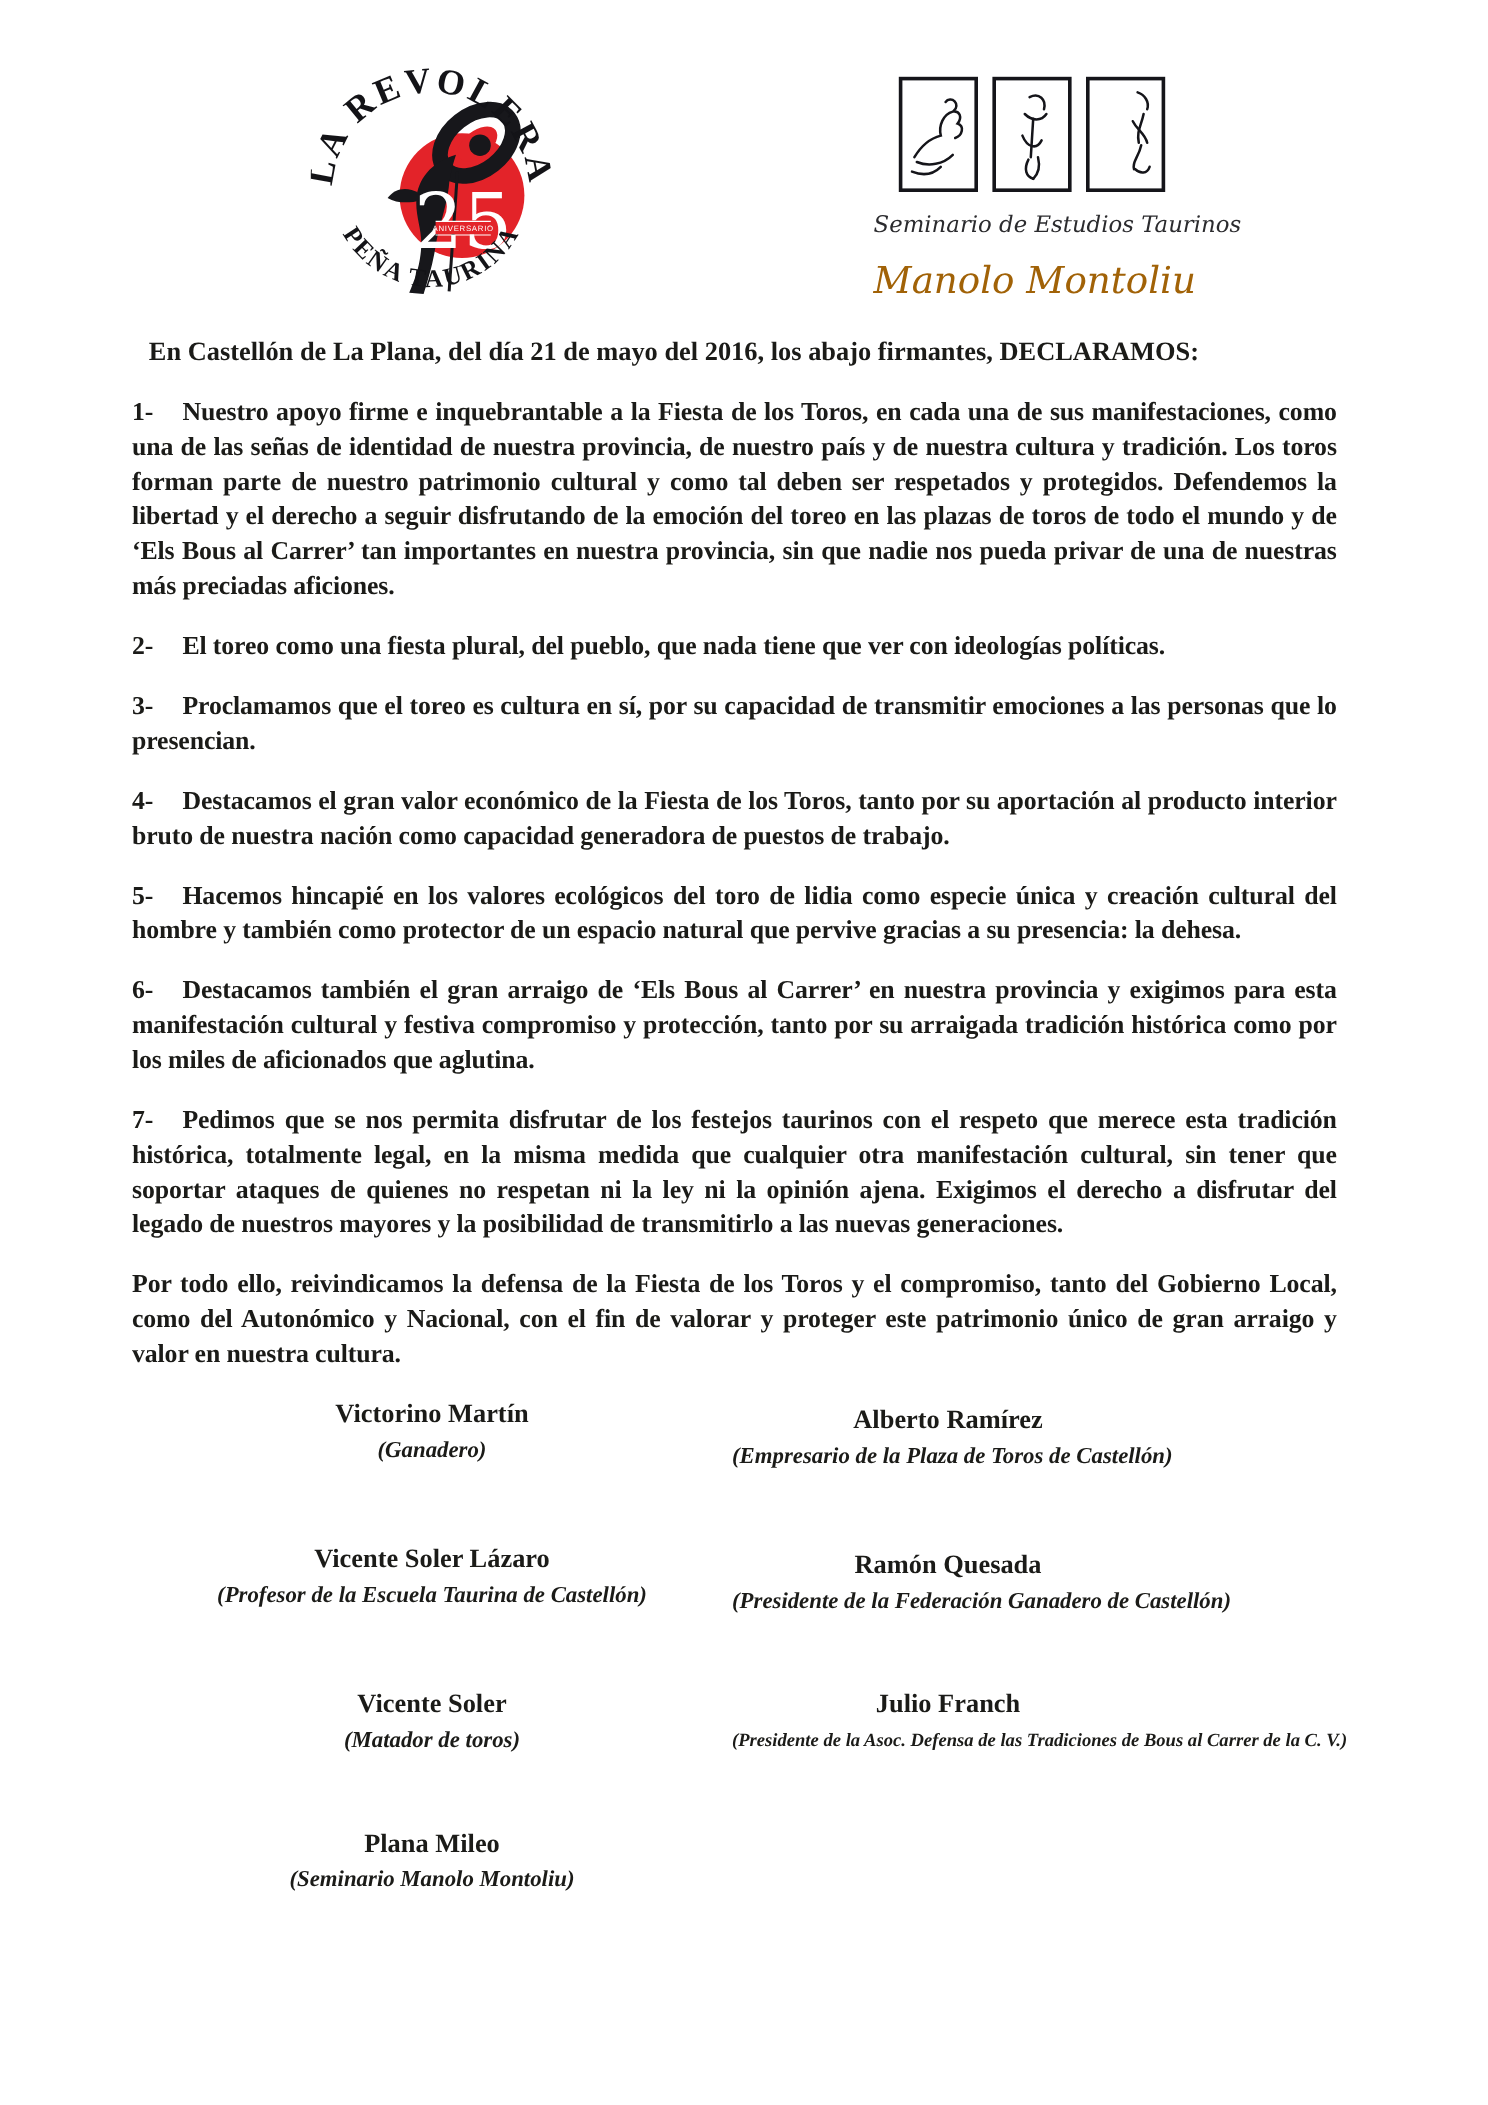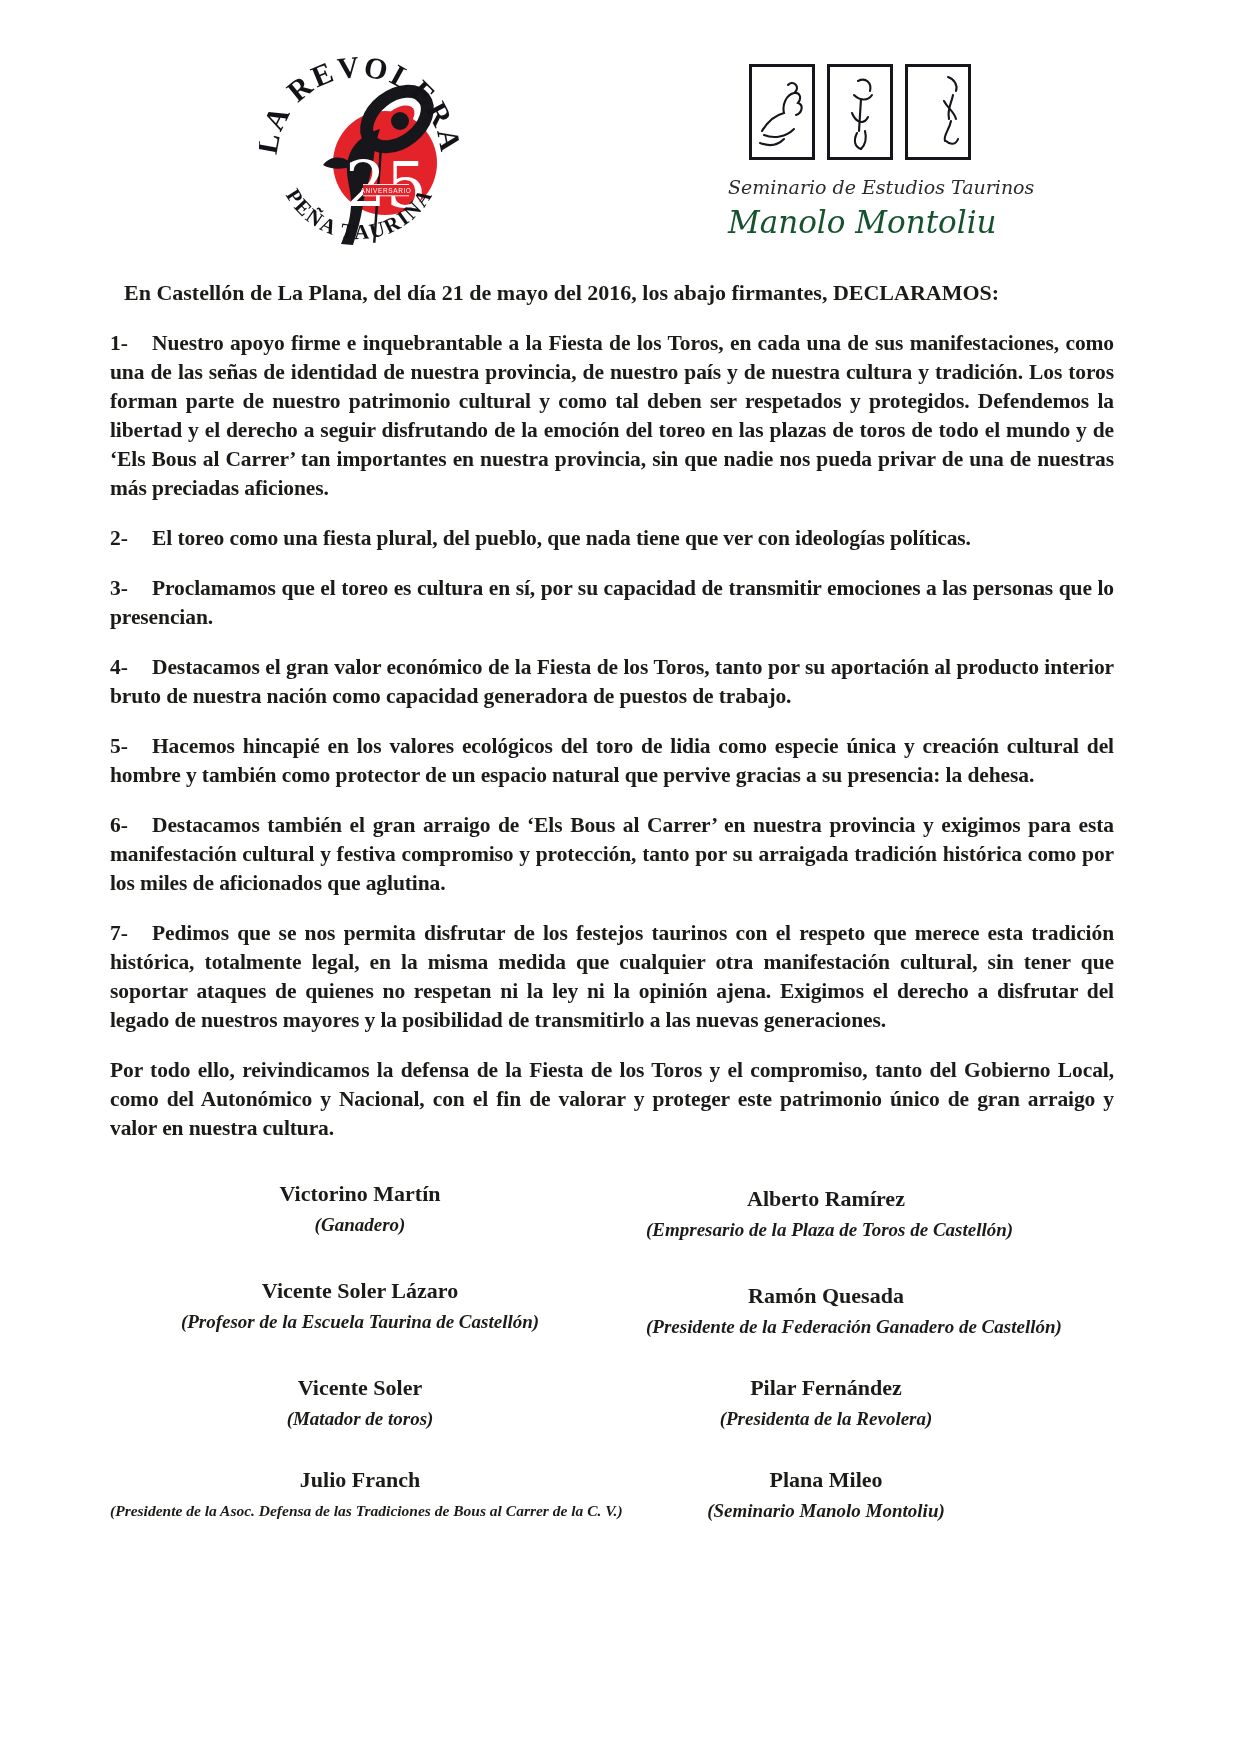--- a/index.html
+++ b/index.html
@@ -9,31 +9,31 @@
   }
   
   .rev-logo{position:absolute;left:259px;top:55px;}
   .sem-logo{position:absolute;left:728px;top:64px;width:264px;text-align:center;}
   .frames{display:flex;justify-content:center;gap:12px;}
   .frame{width:66px;height:96px;border:3px solid #15151a;box-sizing:border-box;
          display:flex;align-items:center;justify-content:center;background:#fff;}
   .frame svg{display:block;}
   .sem-line1{margin-top:16px;font-family:"DejaVu Serif",serif;font-style:italic;
              font-size:19px;color:#2b2b2e;white-space:nowrap;}
-  .sem-line2{margin-top:6px;font-family:"DejaVu Serif",serif;font-style:italic;
-             font-size:31px;color:#14532d;white-space:nowrap;}
+  .sem-line2{margin-top:18px;font-family:"DejaVu Serif",serif;font-style:italic;
+             font-size:31px;color:#a16207;white-space:nowrap;}
   
   .doc{position:absolute;left:110px;top:278px;width:1020px;}
   .heading{font-size:22px;font-weight:bold;line-height:29px;margin:0 0 22px 14px;}
   .item,.closing{font-size:21.5px;font-weight:bold;line-height:29px;text-align:justify;
         letter-spacing:-0.1px;margin:0 16px 21px 0;}
   .closing{margin-bottom:0;}
   .num{display:inline-block;width:42px;}
   
-  .signatures{display:grid;grid-template-columns:500px 360px;row-gap:60px;margin-top:38px;gap:36px;}
+  .signatures{display:grid;grid-template-columns:500px 360px;row-gap:60px;margin-top:22px;}
   .sig{text-align:center;}
   .sig .name{font-size:22px;font-weight:bold;line-height:26px;}
   .sig .role{font-size:19px;font-weight:bold;line-height:24px;margin-top:6px;white-space:nowrap;font-style:italic;}
   .sig .role.small{font-size:15.5px;}
   .sig.drop{padding-top:5px;}
 </style>
 </head>
 <body>
 
 <div class="page">
@@ -138,24 +138,20 @@
       </div>
       <div class="sig drop">
         <div class="name">Ramón Quesada</div>
         <div class="role">(Presidente de la Federación Ganadero de Castellón)</div>
       </div>
 
       <div class="sig">
         <div class="name">Vicente Soler</div>
         <div class="role">(Matador de toros)</div>
       </div>
-      <div class="sig">
-        <div class="name">Pilar Fernández</div>
-        <div class="role">(Presidenta de la Revolera)</div>
-      </div>
 
       <div class="sig">
         <div class="name">Julio Franch</div>
         <div class="role small">(Presidente de la Asoc. Defensa de las Tradiciones de Bous al Carrer de la C. V.)</div>
       </div>
       <div class="sig">
         <div class="name">Plana Mileo</div>
         <div class="role">(Seminario Manolo Montoliu)</div>
       </div>
     </div>

